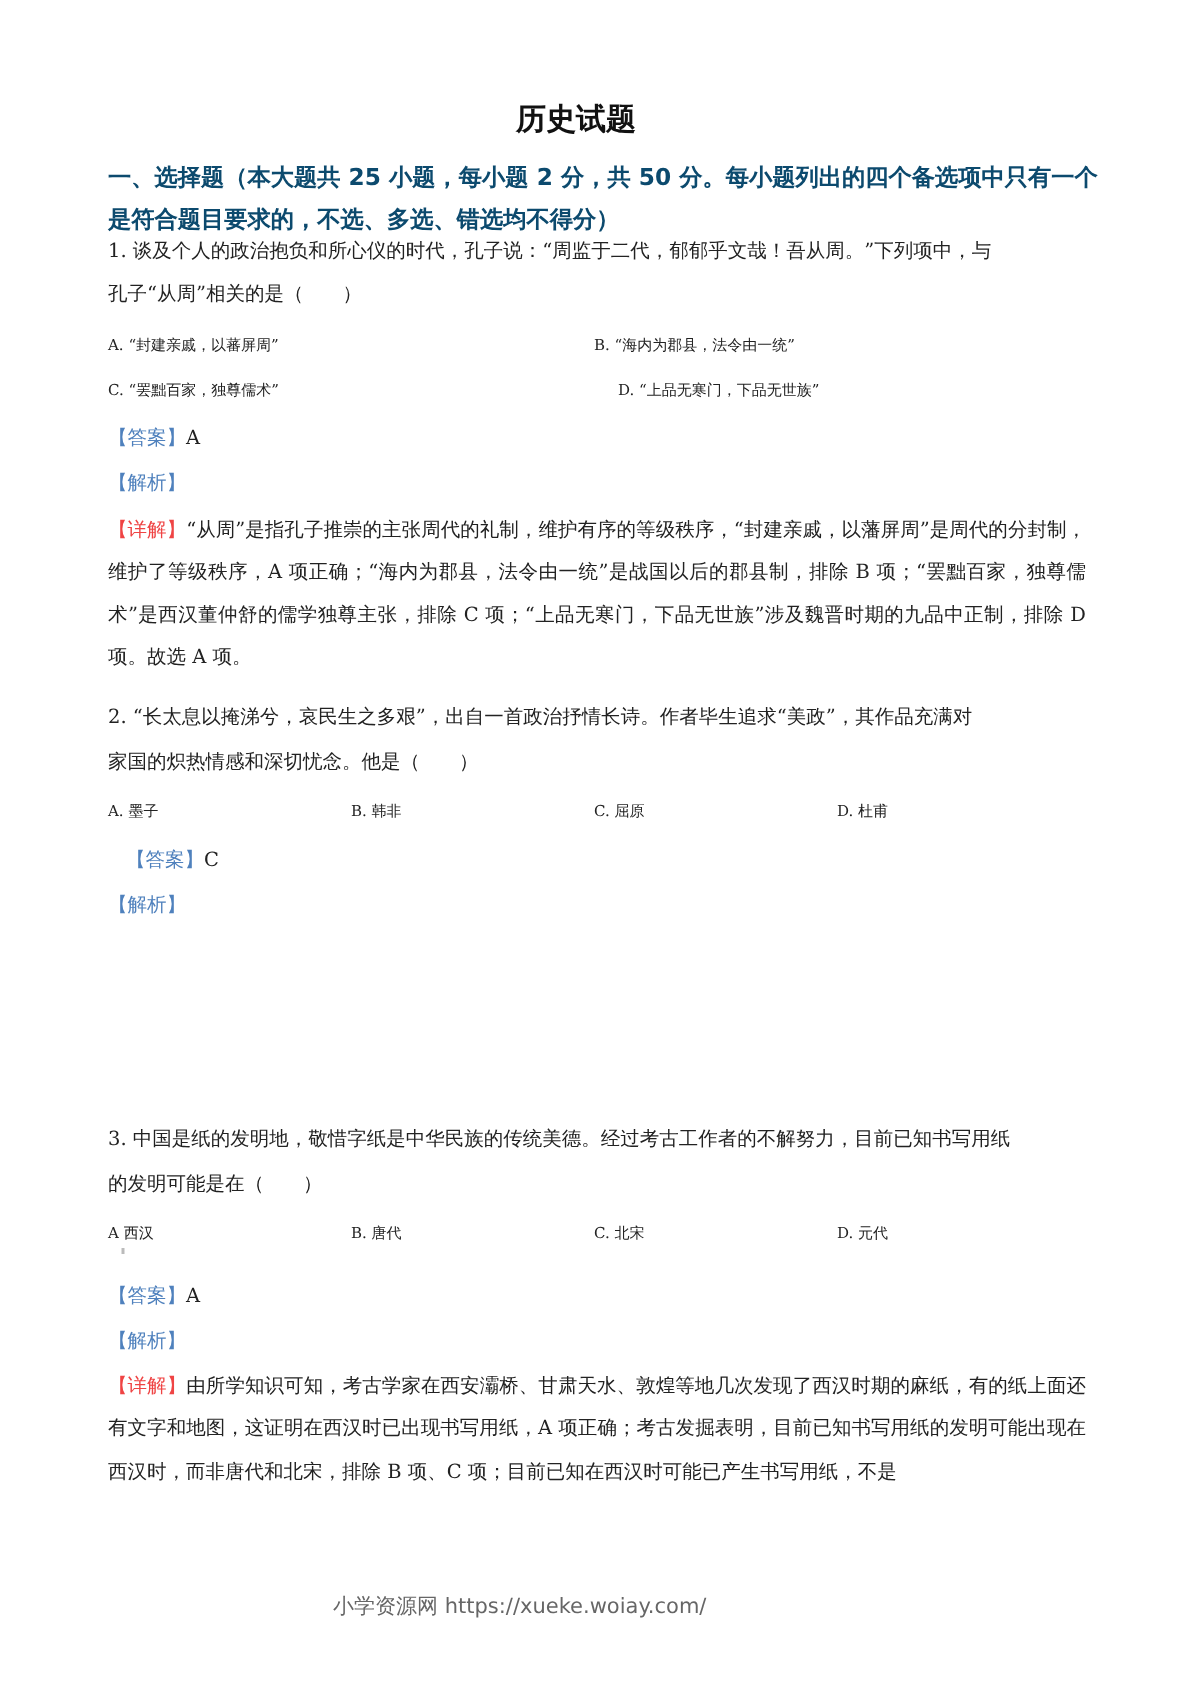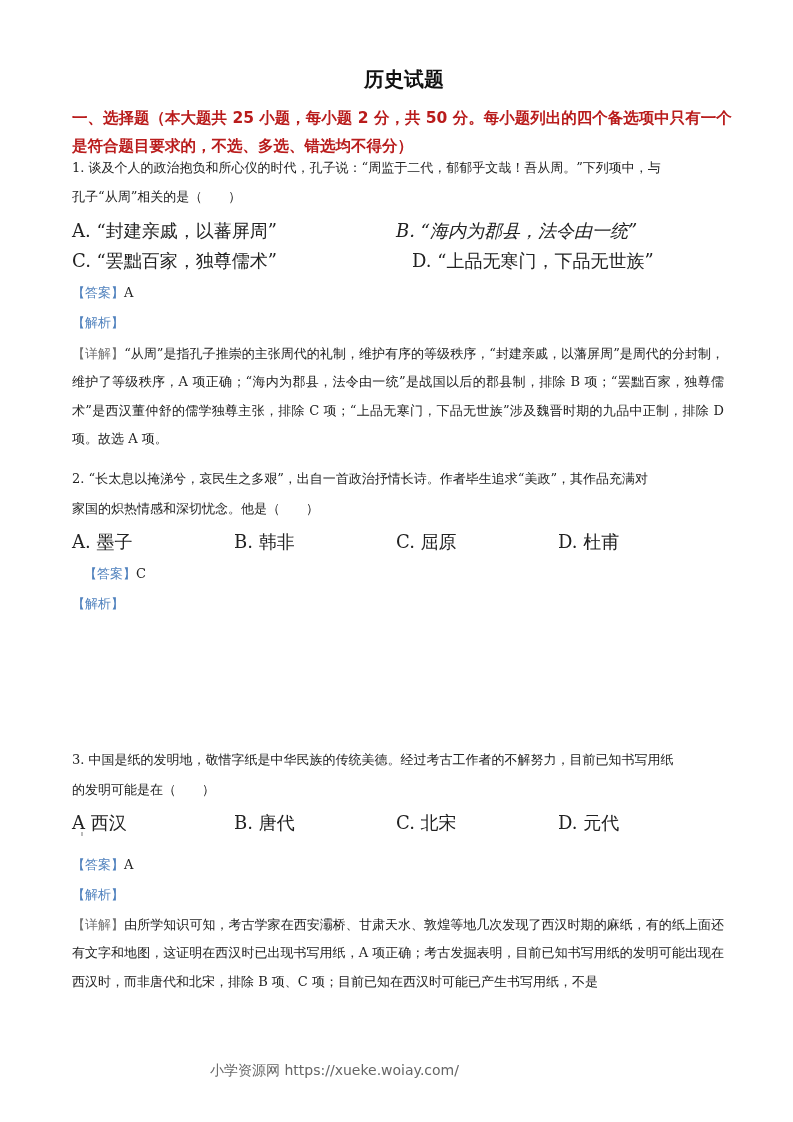--- a/index.html
+++ b/index.html
@@ -5,61 +5,61 @@
   html, body { margin: 0; padding: 0; background: #ffffff; }
   body {
     width: 793px; height: 1122px; position: relative; overflow: hidden;
     font-family: "DejaVu Serif", "Liberation Serif", serif;
     color: #1a1a1a;
   }
   .page { position: absolute; left: 0; top: 0; width: 793px; height: 1122px; }
   .title {
     position: absolute; left: 0; width: 768px; top: 66px;
     text-align: center; font-size: 20px; font-weight: bold;
-    font-family: "DejaVu Sans", "Liberation Sans", sans-serif; color: #111; padding-left: 20px;
+    font-family: "DejaVu Sans", "Liberation Sans", sans-serif; color: #111;
   }
   .section-head {
     position: absolute; left: 72px; width: 660px; top: 104px;
     font-size: 15.5px; font-weight: bold; line-height: 28px;
-    font-family: "DejaVu Sans", "Liberation Sans", sans-serif; color: #b91c1c;
+    font-family: "DejaVu Sans", "Liberation Sans", sans-serif; color: #0c4a6e;
   }
   .line {
     position: absolute; left: 72px; font-size: 13px; line-height: 20px;
     white-space: nowrap; color: #222;
   }
   .para {
     position: absolute; left: 72px; width: 652px; font-size: 13px;
     line-height: 28.3px; color: #222; text-align: justify;
   }
   .label { color: #4f81bd; }
-  .label-dark { color: #737373; }
-  .opt { position: absolute; font-size: 18px; line-height: 20px; white-space: nowrap; color: #222; }
+  .label-dark { color: #ef4444; }
+  .opt { position: absolute; font-size: 10px; line-height: 20px; white-space: nowrap; color: #222; }
   .footer {
     position: absolute; left: 0; width: 669px; top: 1062px; text-align: center;
-    font-family: "DejaVu Sans", "Liberation Sans", sans-serif; font-size: 14px; color: #666;
+    font-family: "DejaVu Sans", "Liberation Sans", sans-serif; font-size: 14px; color: #666; padding-left: 12px;
   }
   .tick { position: absolute; left: 81px; top: 832px; width: 2px; height: 4px; background: #bbb; }
 </style>
 </head>
 <body>
 
 <div class="page">
 
   <div class="title">历史试题</div>
 
   <div class="section-head">一、选择题（本大题共 25 小题，每小题 2 分，共 50 分。每小题列出的四个备选项中只有一个是符合题目要求的，不选、多选、错选均不得分）</div>
 
   <div class="line" style="top:158px;">1. 谈及个人的政治抱负和所心仪的时代，孔子说：“周监于二代，郁郁乎文哉！吾从周。”下列项中，与</div>
   <div class="line" style="top:187px;">孔子“从周”相关的是（　　）</div>
 
   <div class="opt" style="left:72px; top:221px;">
     <span>A.</span>
     <span>“封建亲戚，以蕃屏周”</span>
   </div>
-  <div class="opt" style="left:396px; top:221px;font-style:italic;">
+  <div class="opt" style="left:396px; top:221px;">
     <span>B.</span>
     <span>“海内为郡县，法令由一统”</span>
   </div>
   <div class="opt" style="left:72px; top:251px;">
     <span>C.</span>
     <span>“罢黜百家，独尊儒术”</span>
   </div>
   <div class="opt" style="left:396px; top:251px;margin-left:16px;">
     <span>D.</span>
     <span>“上品无寒门，下品无世族”</span>

